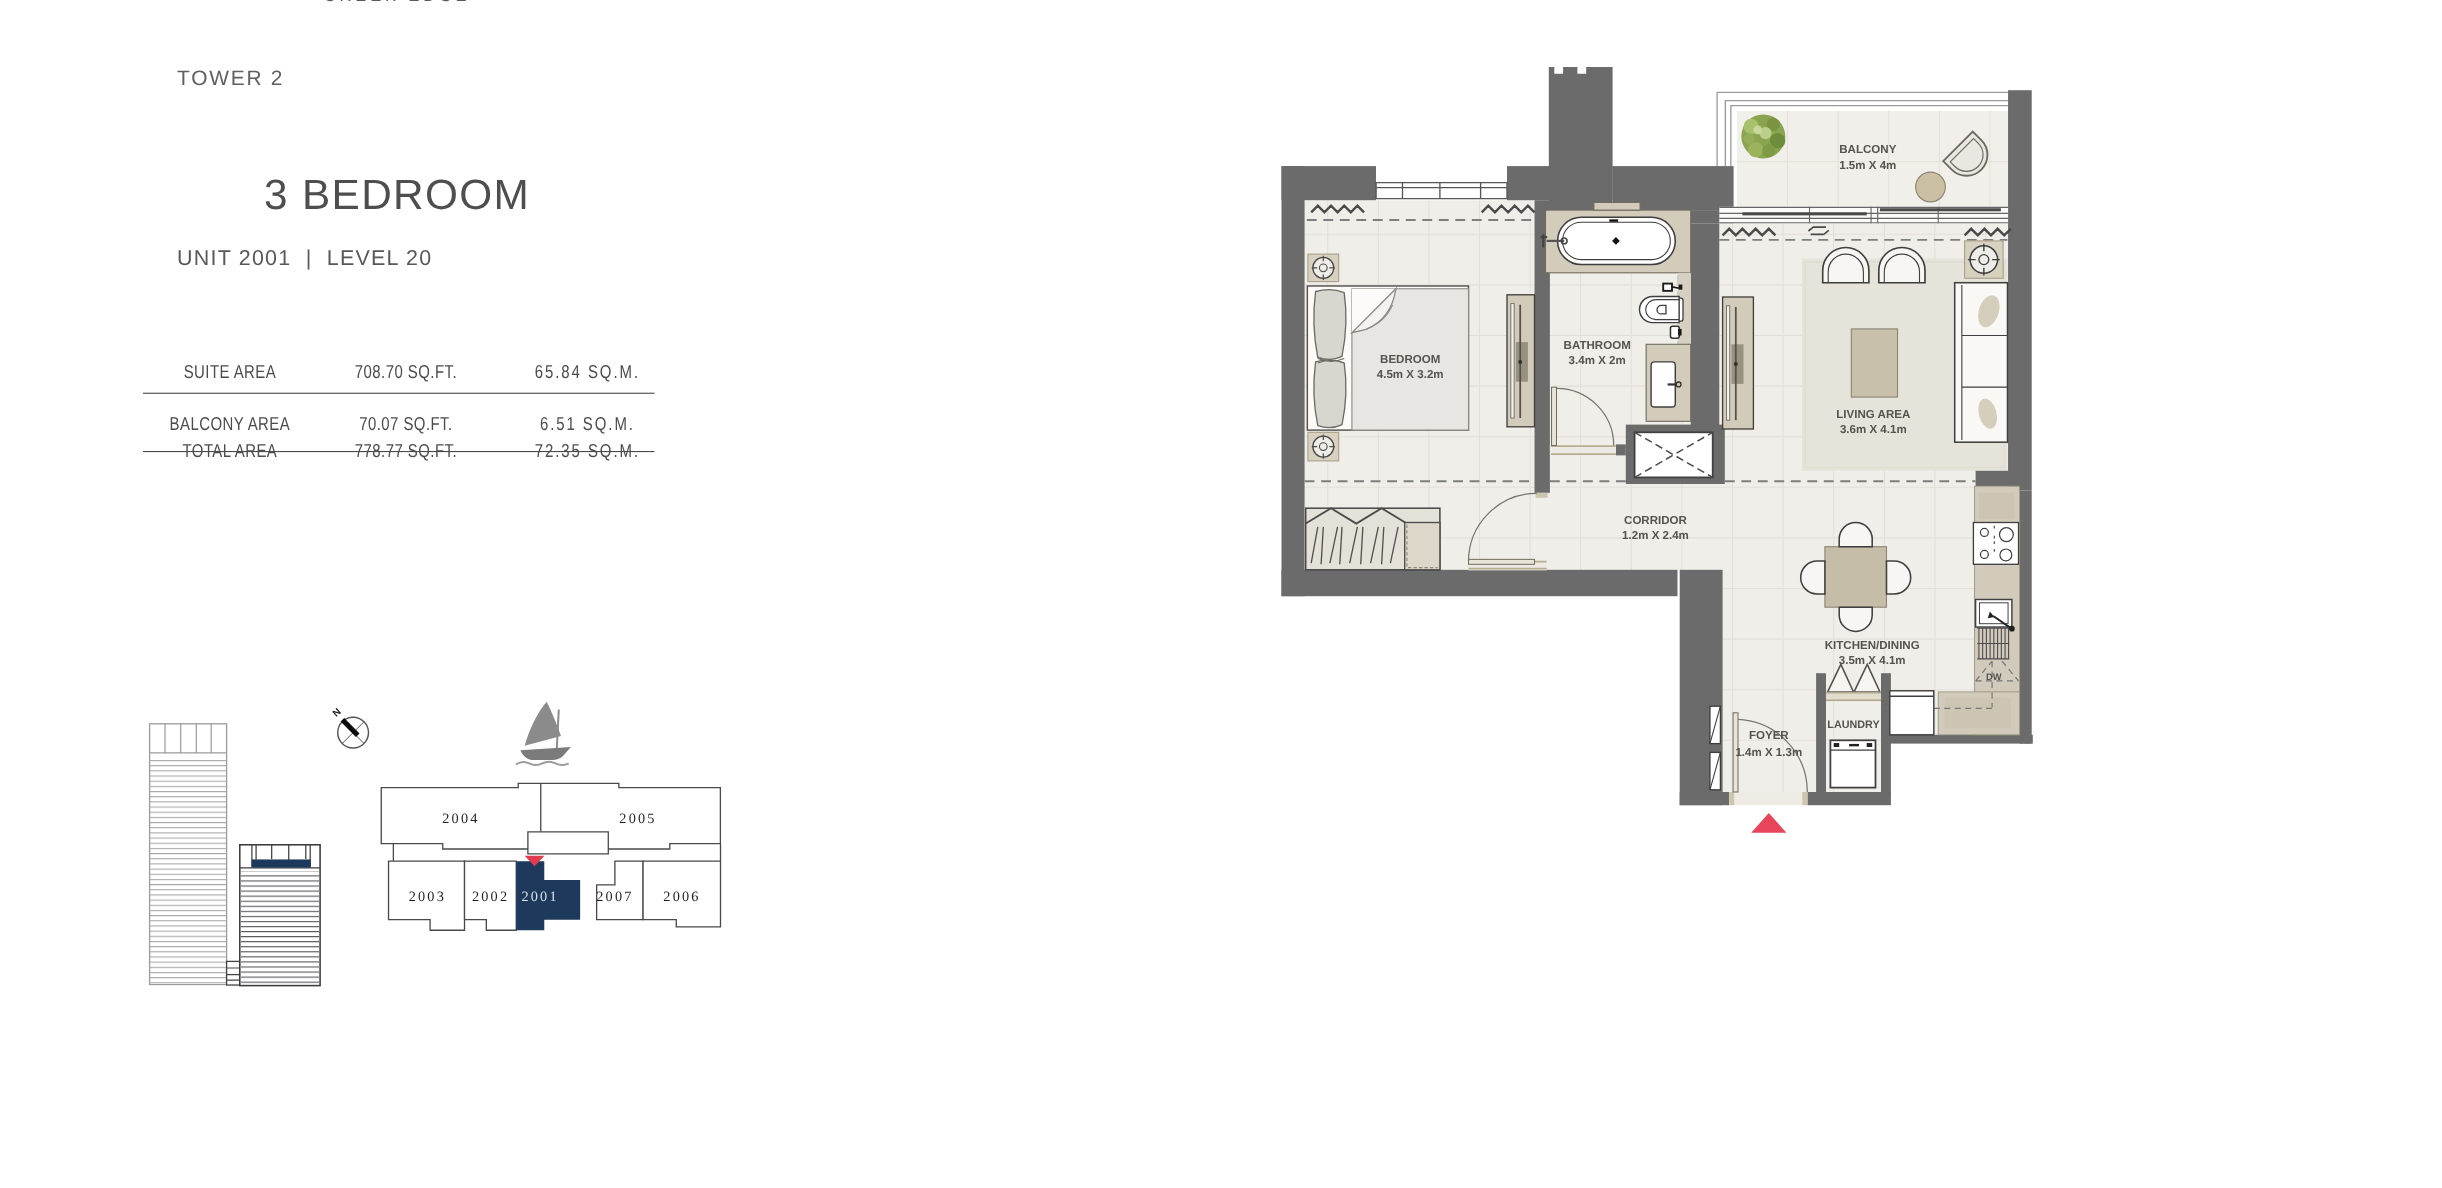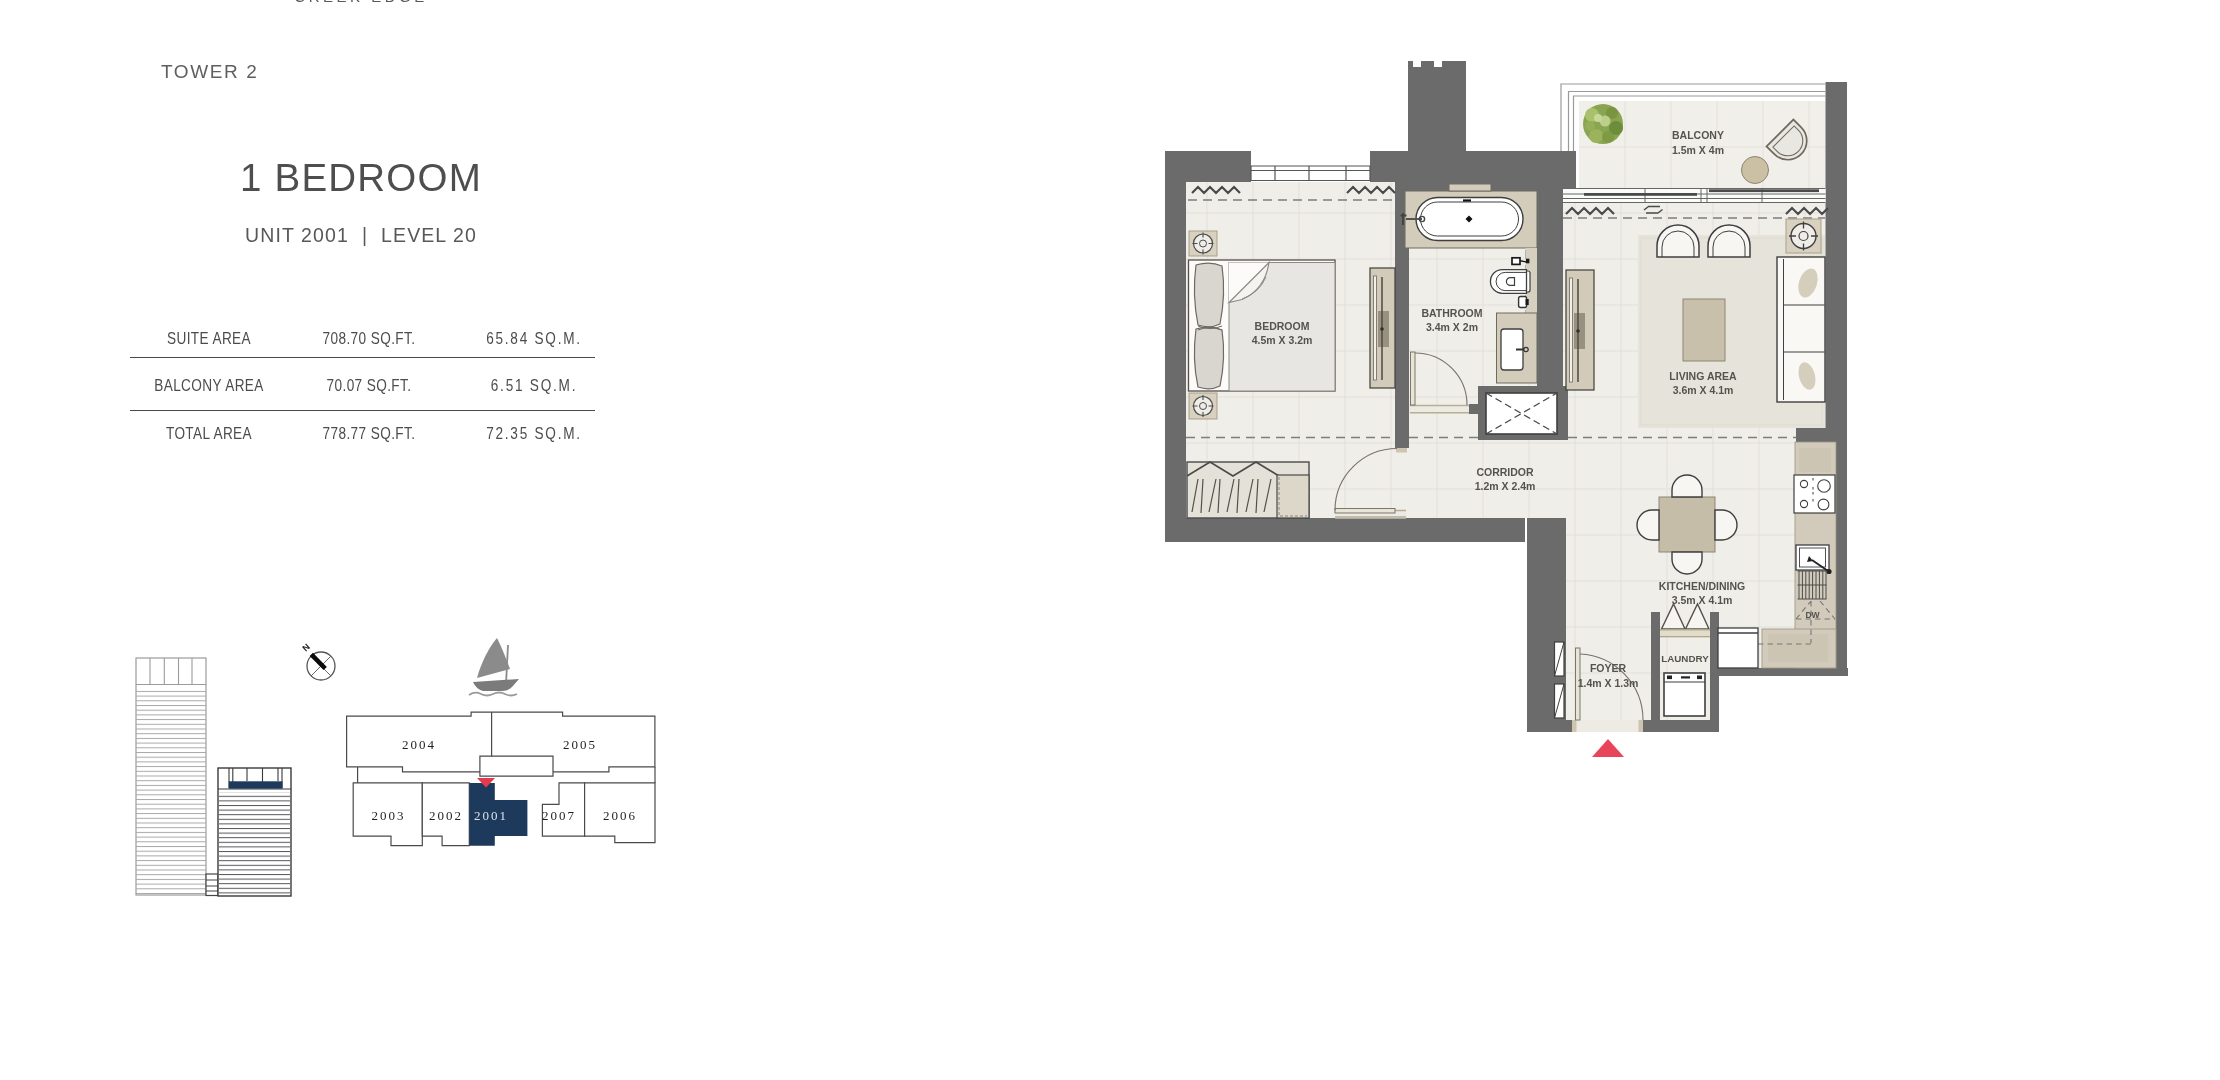--- a/index.html
+++ b/index.html
@@ -1,49 +1,49 @@
 <!DOCTYPE html>
 <html><head>
 <meta charset="utf-8">
 <style>
 html,body{margin:0;padding:0;background:#ffffff;width:2220px;height:1080px;overflow:hidden}
 body{font-family:"Liberation Sans",sans-serif;position:relative;color:#555}
 .abs{position:absolute}
 #creek{left:161px;top:-11px;width:400px;text-align:center;font-size:15px;letter-spacing:3.5px;color:#5a5a5a;line-height:15px}
 #tower{left:161px;top:61px;width:400px;font-size:19px;letter-spacing:1.6px;color:#5f5f5f}
 #bed1{left:111px;top:156px;width:500px;text-align:center;font-size:38.5px;letter-spacing:1.2px;color:#4e4e4e}
-#unit{left:161px;top:224px;width:400px;text-align:center;font-size:19.5px;letter-spacing:1.1px;color:#585858}
+#unit{left:161px;top:224px;width:400px;font-size:19.5px;letter-spacing:1.1px;color:#585858}
 .trow{position:absolute;width:600px;left:62px;height:20px}
 .trow span{position:absolute;display:block;text-align:center;font-size:17px;letter-spacing:0.5px;color:#4c4c4c;width:220px;transform:scaleX(0.8)}
 .trow .c3{letter-spacing:2.2px}
 .trow .c1{left:37px}
 .trow .c2{left:197px}
 .trow .c3{left:362px}
 .tline{position:absolute;left:130px;width:465px;height:0;border-top:1.6px solid #4a4a4a}
 
 </style>
 </head>
 <body>
 <div id="creek" class="abs">CREEK EDGE</div>
 <div id="tower" class="abs">TOWER 2</div>
-<div id="bed1" class="abs">1 BEDROOM</div>
+<div id="bed1" class="abs">3 BEDROOM</div>
 <div id="unit" class="abs">UNIT 2001&nbsp;&nbsp;|&nbsp;&nbsp;LEVEL 20</div>
 <div class="trow" style="top:329px">
     <span class="c1">SUITE AREA</span>
     <span class="c2">708.70 SQ.FT.</span>
     <span class="c3">65.84 SQ.M.</span>
   </div>
 <div class="tline" style="top:357px"></div>
 <div class="trow" style="top:375.5px">
     <span class="c1">BALCONY AREA</span>
     <span class="c2">70.07 SQ.FT.</span>
     <span class="c3">6.51 SQ.M.</span>
   </div>
 <div class="tline" style="top:410px"></div>
-<div class="trow" style="top:424px">
+<div class="trow" style="top:400px">
     <span class="c1">TOTAL AREA</span>
     <span class="c2">778.77 SQ.FT.</span>
     <span class="c3">72.35 SQ.M.</span>
   </div>
 <svg class="abs" style="left:0;top:0" width="2220" height="1080" viewBox="0 0 2220 1080">
 
 <defs>
 <clipPath id="cpMain">
   <rect x="1186" y="182" width="209" height="336"></rect>
   <rect x="1409" y="191" width="128" height="223"></rect>

